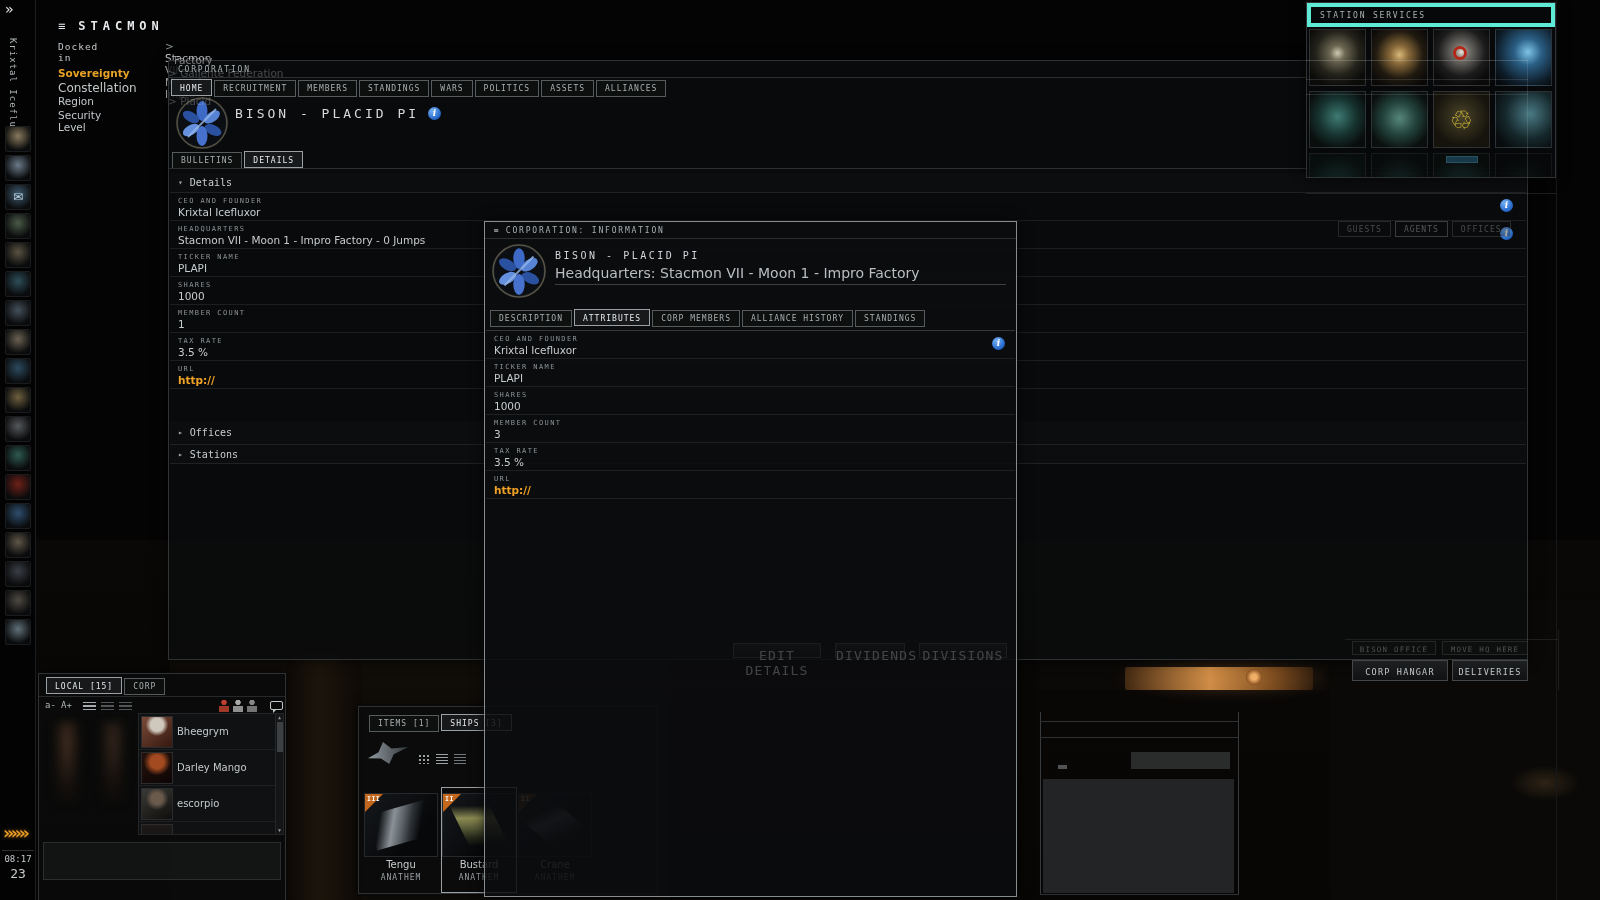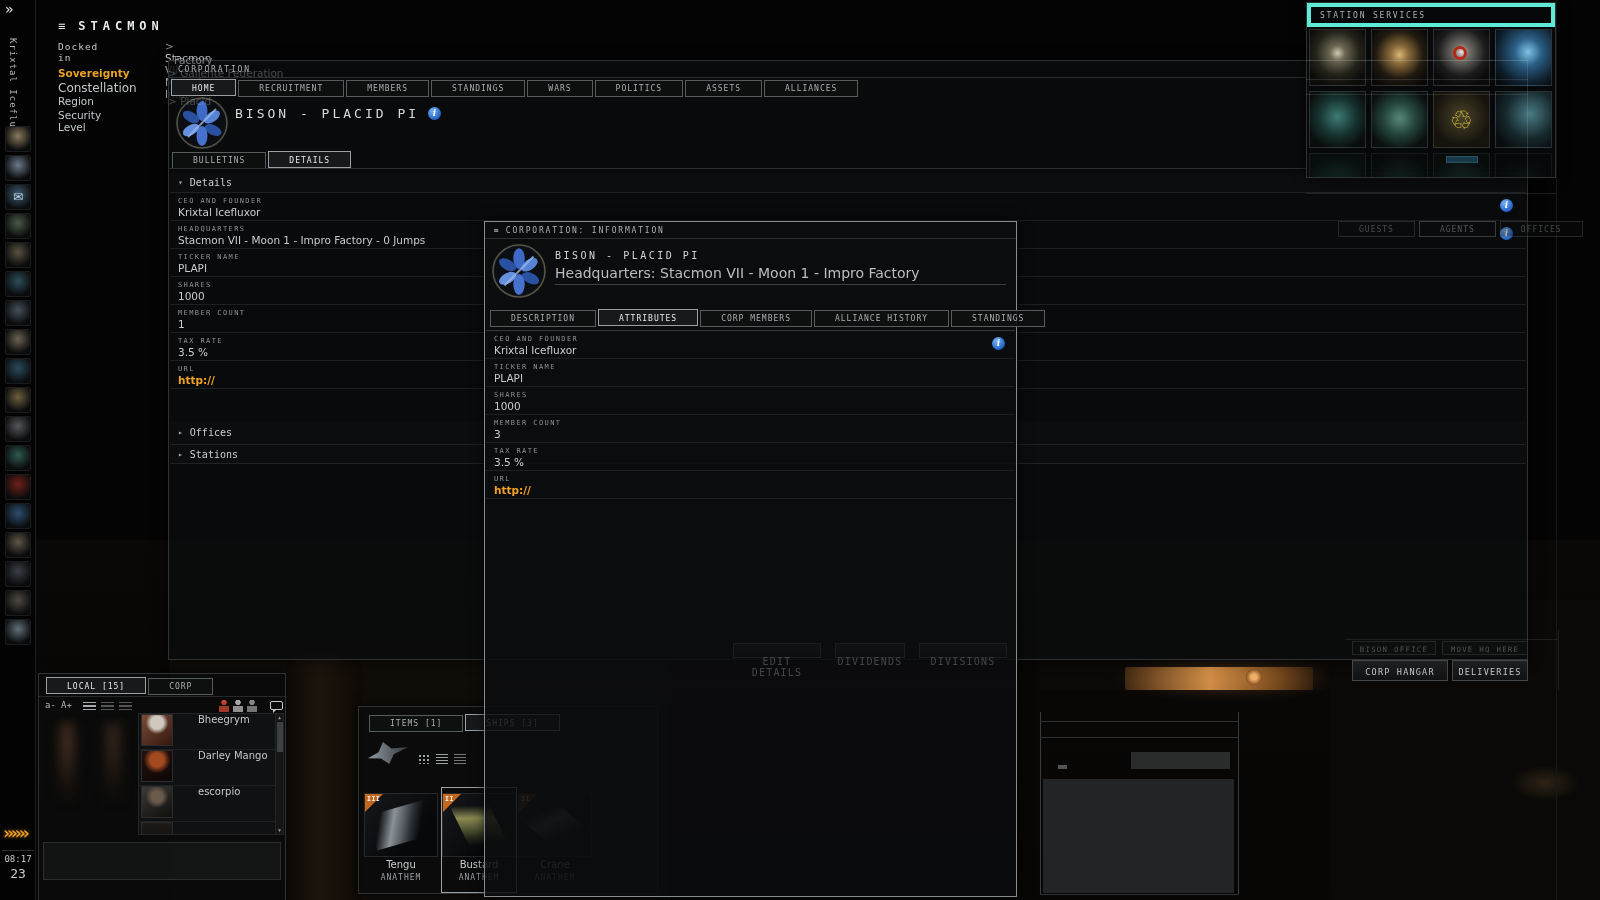--- a/index.html
+++ b/index.html
@@ -5,21 +5,21 @@
   *{box-sizing:border-box;margin:0;padding:0}
   html,body{background:#000}
   #stage{position:relative;width:1600px;height:900px;background:#040404;overflow:hidden;
          font-family:"DejaVu Sans Mono",monospace;color:#c6cbce}
   .abs{position:absolute}
   .sans{font-family:"DejaVu Sans",sans-serif}
   .win{position:absolute;background:rgba(10,11,13,.88);border:1px solid #2f3335;box-shadow:0 0 12px rgba(0,0,0,.7)}
   .wtitle{font-size:8px;letter-spacing:1.8px;color:#a9b0b2;padding:4px 9px 3px;border-bottom:1px solid #2b2f31;white-space:nowrap}
   .trow{position:absolute;display:flex;gap:2px}
   .tab{border:1px solid #565c5e;background:rgba(14,15,16,.9);color:#a9afb1;font-size:8px;
-       letter-spacing:1px;padding:3px 20px 2px;white-space:nowrap;cursor:default}
+       letter-spacing:1px;padding:3px 8px 2px;white-space:nowrap;cursor:default}
   .tab.on{background:#17191b;border-color:#9aa0a3;color:#e6eaec;position:relative;top:-1px;padding-top:4px}
   .frow{position:relative;border-bottom:1px solid rgba(170,180,185,.12);height:28px;padding:4px 0 0 8px}
   .flabel{font-size:7px;letter-spacing:1.4px;color:#8b9396}
   .fvalue{font-family:"DejaVu Sans",sans-serif;font-size:10.5px;color:#c7cccf;margin-top:1px}
   .url{color:#f0a227!important;font-weight:bold}
   .info{display:inline-block;width:13px;height:13px;border-radius:50%;flex:none;
         background:radial-gradient(circle at 35% 30%,#7ab2f2,#2a6fd0 60%,#0d3f8a);
         color:#fff;font:italic bold 9px "DejaVu Serif",serif;text-align:center;line-height:13px}
   .sec{position:absolute;left:1px;right:1px;display:flex;align-items:center;gap:7px;font-size:10px;color:#c9ced1;
        padding-left:8px;border-bottom:1px solid rgba(170,180,185,.12);background:rgba(255,255,255,.015)}
@@ -28,23 +28,23 @@
   .tile{border:1px solid rgba(75,80,83,.5);width:57px;height:57px;position:relative}
   .nicon{width:26px;height:26px;border:1px solid #1a1c1e;border-radius:2px;margin:0 auto 3px;
          display:flex;align-items:center;justify-content:center;font-size:11px;color:#9fb4c2}
   .cimg{position:relative;width:74px;height:64px;background:linear-gradient(130deg,#15181b,#07080a 70%);
         border:1px solid #26292c;overflow:hidden}
   .streak{position:absolute;left:6px;top:13px;width:60px;height:36px;transform:rotate(-16deg)}
   .badge{position:absolute;left:0;top:0;width:0;height:0;border-top:18px solid #c2671c;border-right:18px solid transparent}
   .bnum{position:absolute;left:2px;top:1px;font-size:6.5px;font-weight:bold;color:#fff;z-index:2;letter-spacing:.5px}
   .cname{position:absolute;width:74px;text-align:center;font-family:"DejaVu Sans",sans-serif;font-size:10px;color:#c6cbce}
   .csub{position:absolute;width:74px;text-align:center;font-size:8px;letter-spacing:1px;color:#9aa1a4}
-  .gbtn{position:absolute;font-size:10px;letter-spacing:1.2px;color:#c1c6c9;text-align:center;
-        background:linear-gradient(#1d1f21,#101214);border:1px solid #43474a;padding-top:12px}
-  .mrow{position:absolute;left:0;right:8px;height:36px;border-bottom:1px solid #1e2022;display:flex;align-items:flex-start;gap:25px;padding-left:2px}
+  .gbtn{position:absolute;font-size:13px;letter-spacing:1.2px;color:#c1c6c9;text-align:center;
+        background:linear-gradient(#1d1f21,#101214);border:1px solid #43474a;padding-top:4px}
+  .mrow{position:absolute;left:0;right:8px;height:36px;border-bottom:1px solid #1e2022;display:flex;align-items:center;gap:4px;padding-left:2px}
   .avatar{width:32px;height:32px;border:1px solid #2a2c2e;flex:none}
   .mname{font-family:"DejaVu Sans",sans-serif;font-size:10px;color:#c4c9cc}
   .vicon{width:12px;height:10px;cursor:pointer}
   .pico{width:10px;height:12px;cursor:pointer;
         background:radial-gradient(circle at 50% 20%,#a8a8a8 2.4px,transparent 3px),
                    linear-gradient(to top,#8f8f8f 0 6px,transparent 6px)}
   .hline{position:absolute;height:1px;background:rgba(195,205,210,.3)}
   .vline{position:absolute;width:1px;background:rgba(195,205,210,.3)}
 </style>
 </head>

